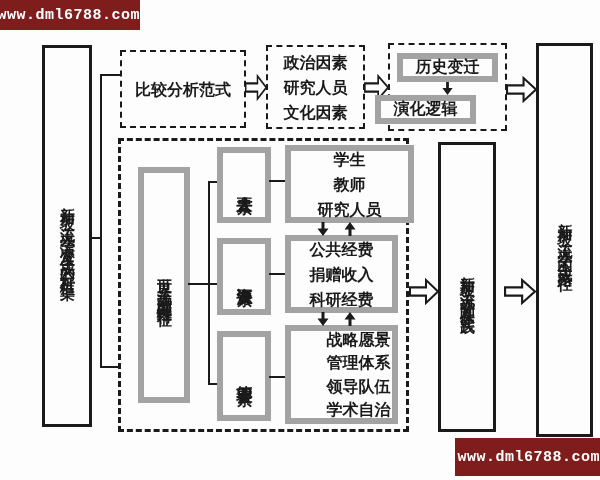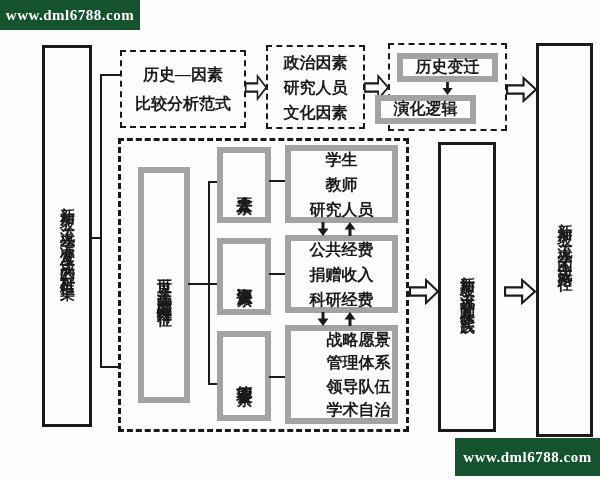--- a/index.html
+++ b/index.html
@@ -12,23 +12,23 @@
   .solid2 { border:6px solid #a3a3a3; }
   .solid3 { border:3px solid #1a1a1a; }
   .dashed2 { border:2px dashed #1a1a1a; }
   .dashed3 { border:3px dashed #1a1a1a; }
   .center { display:flex; align-items:center; justify-content:center; }
   .lines  { display:flex; flex-direction:column; align-items:center; justify-content:center; }
   .vtext { writing-mode:vertical-rl; text-orientation:upright; }
   .hline, .vline { position:absolute; background:#1a1a1a; }
   .txt16 { font-size:16px; font-weight:600; }
   .banner {
-    position:absolute; box-sizing:border-box; background:#14532d; color:#fff;
-    font-family:Liberation Serif, serif; font-weight:bold;
-    font-size:15px; letter-spacing:0.5px; display:flex; align-items:center; justify-content:center;
+    position:absolute; box-sizing:border-box; background:#7f1d1d; color:#fff;
+    font-family:Liberation Mono, monospace; font-weight:bold;
+    font-size:15px; letter-spacing:0.5px; display:flex; align-items:center; justify-content:flex-end;
   }
   .blockarrow { position:absolute; }
   .smallarrow { position:absolute; }
   .lh26 { line-height:25px; }
   .lh23 { line-height:23.5px; }
   .lh28 { line-height:29px; }
 </style>
 </head>
 <body>
 
@@ -48,21 +48,20 @@
   <div class="box solid3 center" style="left:536px;top:43px;width:57px;height:394px;">
     <div class="vtext" style="font-size:15px;letter-spacing:5px;font-weight:600;">新加坡一流大学的生成路径</div>
   </div>
 
   <div class="hline" style="left:90px;top:237px;width:12px;height:2px;"></div>
   <div class="vline" style="left:100px;top:74px;width:2px;height:294px;"></div>
   <div class="hline" style="left:100px;top:74px;width:22px;height:2px;"></div>
   <div class="hline" style="left:100px;top:366px;width:20px;height:2px;"></div>
 
   <div class="box dashed2 lines txt16 lh28" style="left:120px;top:50px;width:126px;height:78px;">
-    <div>历史—因素</div>
     <div>比较分析范式</div>
   </div>
 
   <svg class="blockarrow" style="left:245px;top:74px;" width="22" height="27" viewBox="0 0 30 26" preserveAspectRatio="none">
     <polygon points="1,9 17,9 17,2 29,13 17,24 17,17 1,17" fill="#fdfdfd" stroke="#1a1a1a" stroke-width="2"></polygon>
   </svg>
 
   <div class="box dashed2 lines txt16 lh26" style="left:266px;top:45px;width:99px;height:84px;">
     <div>政治因素</div>
     <div>研究人员</div>
@@ -106,21 +105,21 @@
     <div class="vtext" style="font-size:16px;letter-spacing:1px;font-weight:600;">资源要素</div>
   </div>
   <div class="box solid2 center" style="left:217px;top:331px;width:54px;height:90px;">
     <div class="vtext" style="font-size:16px;letter-spacing:2px;font-weight:600;">管理要素</div>
   </div>
 
   <div class="hline" style="left:269px;top:180px;width:16px;height:2px;"></div>
   <div class="hline" style="left:269px;top:273px;width:16px;height:2px;"></div>
   <div class="hline" style="left:269px;top:376px;width:16px;height:2px;"></div>
 
-  <div class="box solid2 lines txt16 lh26" style="left:285px;top:145px;width:113px;height:78px;">
+  <div class="box solid2 lines txt16 lh26" style="left:285px;top:145px;width:129px;height:78px;">
     <div>学生</div>
     <div>教师</div>
     <div>研究人员</div>
   </div>
   <div class="box solid2 lines txt16 lh26" style="left:285px;top:235px;width:113px;height:78px;">
     <div>公共经费</div>
     <div>捐赠收入</div>
     <div>科研经费</div>
   </div>
   <div class="box solid2 lines txt16 lh23" style="left:285px;top:325px;width:113px;height:99px;padding-left:34px;">

